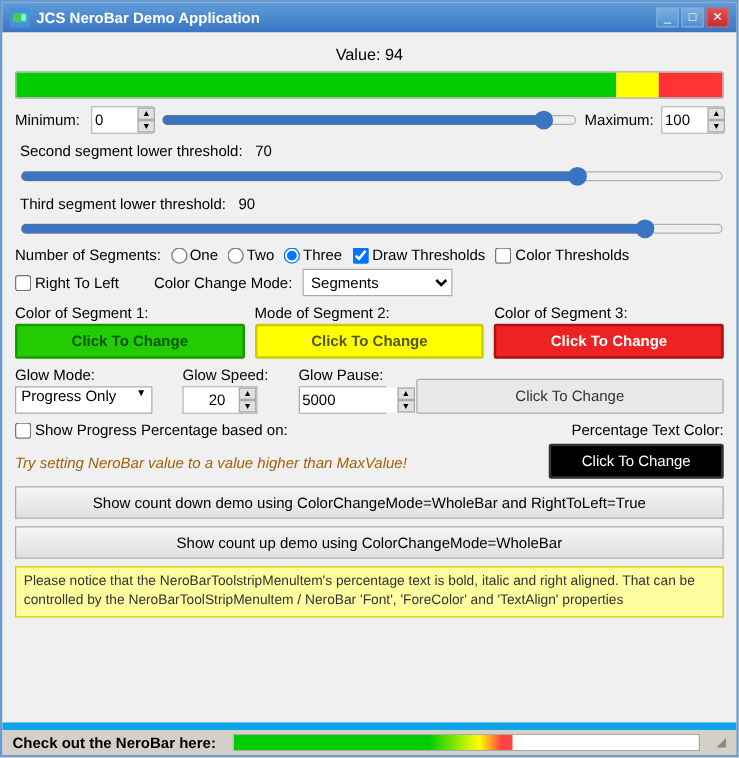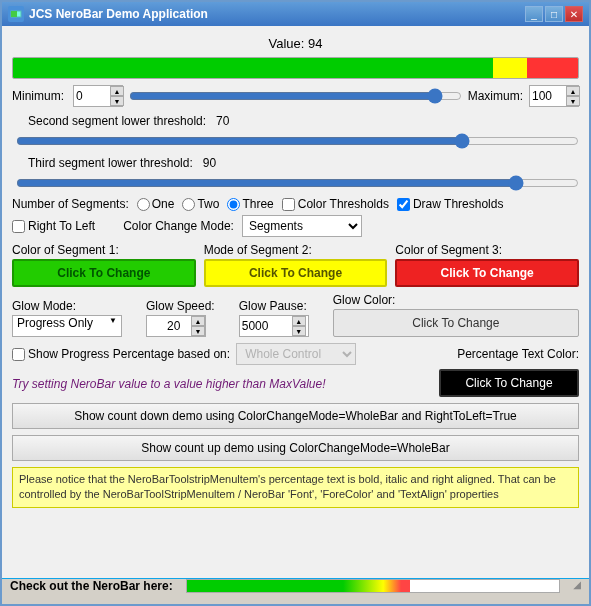--- a/index.html
+++ b/index.html
@@ -149,21 +149,21 @@
       line-height: 1;
     }
     input[type=range] {
       flex: 1;
       height: 16px;
       accent-color: #3a75c4;
       cursor: pointer;
     }
     .threshold-label {
       font-size: 12px;
-      margin-left: 16px;
+      margin-left: 4px;
     }
     .section-row {
       display: flex;
       align-items: center;
       gap: 8px;
       flex-wrap: wrap;
     }
     .radio-label {
       display: flex;
       align-items: center;
@@ -256,21 +256,21 @@
       min-width: 120px;
     }
     .pct-color-col {
       margin-left: auto;
       display: flex;
       flex-direction: column;
       gap: 2px;
     }
     .try-text {
       font-size: 12px;
-      color: #701a75;
+      color: #a16207;
       margin-top: 2px;
       font-style: italic;
     }
     .big-btn {
       width: 100%;
       height: 26px;
       background: linear-gradient(to bottom, #f5f5f5, #e0e0e0);
       border: 1px solid #aaa;
       font-size: 12px;
       cursor: pointer;
@@ -283,24 +283,24 @@
       background: #ffffa0;
       border: 1px solid #cccc00;
       font-size: 11px;
       padding: 4px 6px;
       margin-top: 2px;
       line-height: 1.4;
       color: #333;
     }
     .status-bar {
       background: #d4d0c8;
-      border-top: 1px solid #0ea5e9;
+      border-top: 6px solid #0ea5e9;
       height: 26px;
       display: flex;
-      align-items: flex-start;
+      align-items: center;
       padding: 0 8px;
       gap: 13px;
       flex-shrink: 0;
     }
     .status-text {
       font-size: 12px;
       font-weight: bold;
     }
     .status-progress {
       flex: 1;
@@ -408,26 +408,26 @@
       </label>
       <label class="radio-label">
         <input type="radio" name="segments" style=""> 
           <span>Two</span>
       </label>
       <label class="radio-label">
         <input type="radio" name="segments" checked="" style=""> 
           <span>Three</span>
       </label>
       <label class="check-label">
+        <input type="checkbox" checked="" style="">
+        <span>Draw Thresholds</span>
+      </label>
+      <label class="check-label">
         <input type="checkbox" style="">
         <span>Color Thresholds</span>
-      </label>
-      <label class="check-label">
-        <input type="checkbox" checked="" style="">
-        <span>Draw Thresholds</span>
       </label>
     </div>
 
     <div class="section-row">
       <label class="check-label">
         <input type="checkbox" style="">
         <span>Right To Left</span>
       </label>
       <span style="margin-left:20px;">Color Change Mode:</span>
       <select class="select-box" style="width:120px;">
@@ -471,43 +471,39 @@
           <input type="text" value="20" style="width: 44px; padding-left: 20px;">
           <div class="spinbox-btns">
             <button class="spinbox-btn">▲</button>
             <button class="spinbox-btn">▼</button>
           </div>
         </div>
       </div>
       <div class="glow-col">
         <span>Glow Pause:</span>
         <div class="spinbox" style="width:70px;">
-          <input type="text" value="5000" style="width: 52px;">
+          <input type="text" value="5000" style="width: 78px;">
           <div class="spinbox-btns">
             <button class="spinbox-btn">▲</button>
             <button class="spinbox-btn">▼</button>
           </div>
         </div>
       </div>
       <div class="glow-col" style="flex:1;">
-        <span>Glow Color:</span>
         <div class="color-btn" style="background:#e8e8e8; color:#333; border:1px solid #aaa; font-weight:normal;">
           <span>Click To Change</span>
         </div>
       </div>
     </div>
 
     <div class="percentage-row">
       <label class="check-label">
         <input type="checkbox" style="">
         <span>Show Progress Percentage based on:</span>
       </label>
-      <select class="pct-select" disabled="" style="color:#999; background:#e8e8e8;">
-        <option>Whole Control</option>
-      </select>
       <div class="pct-color-col">
         <span>Percentage Text Color:</span>
       </div>
     </div>
 
     <div style="display:flex; align-items:center; gap:8px;">
       <span class="try-text" style="flex:1;">Try setting NeroBar value to a value higher than MaxValue!</span>
       <div class="color-btn btn-black" style="width:140px; min-width:140px; font-weight:normal;">
         <span>Click To Change</span>
       </div>

